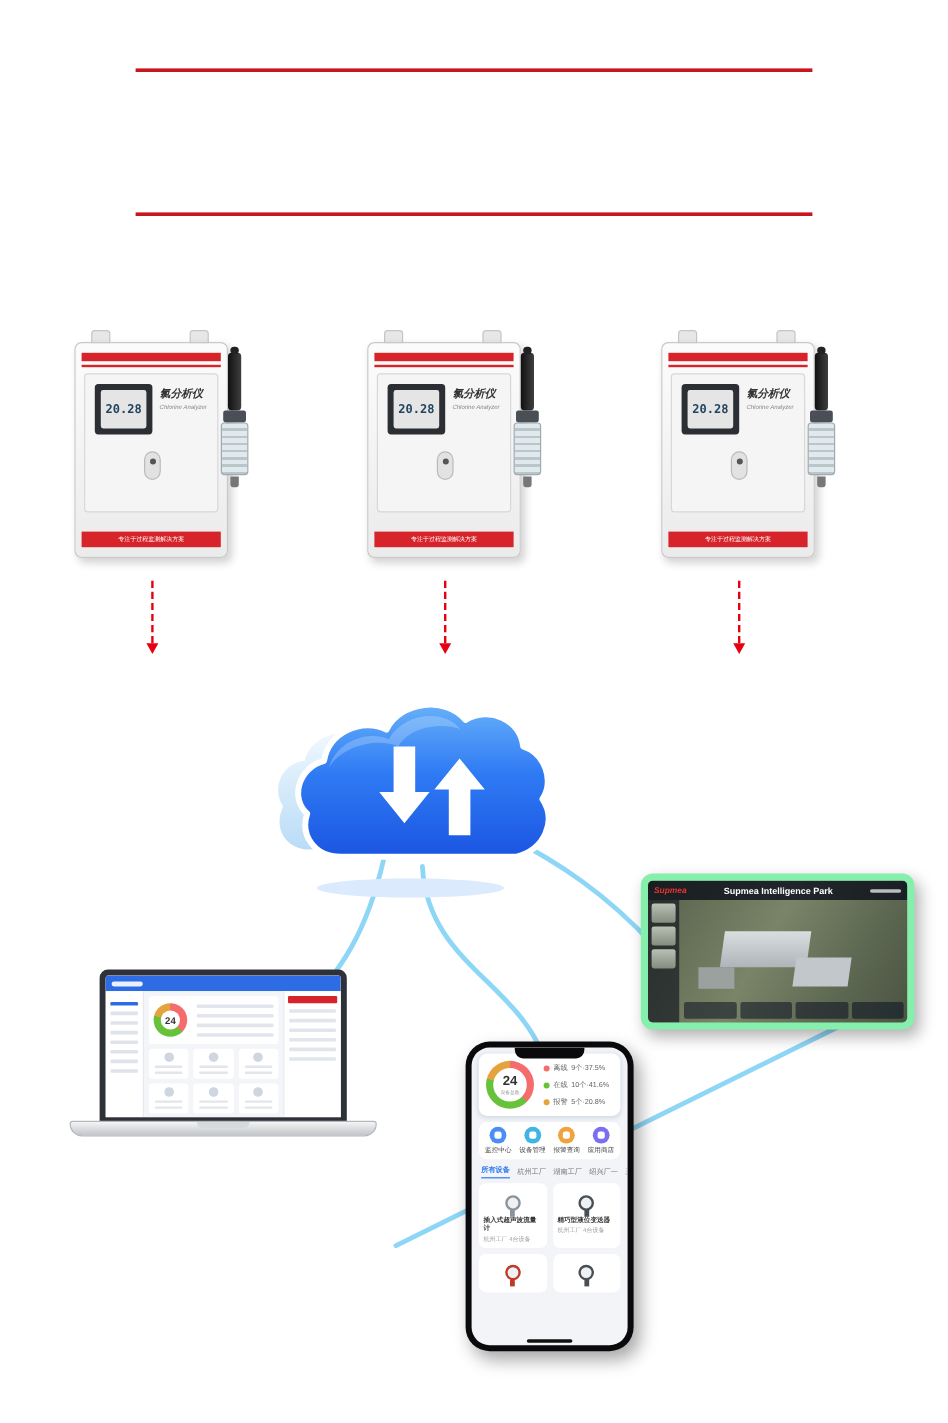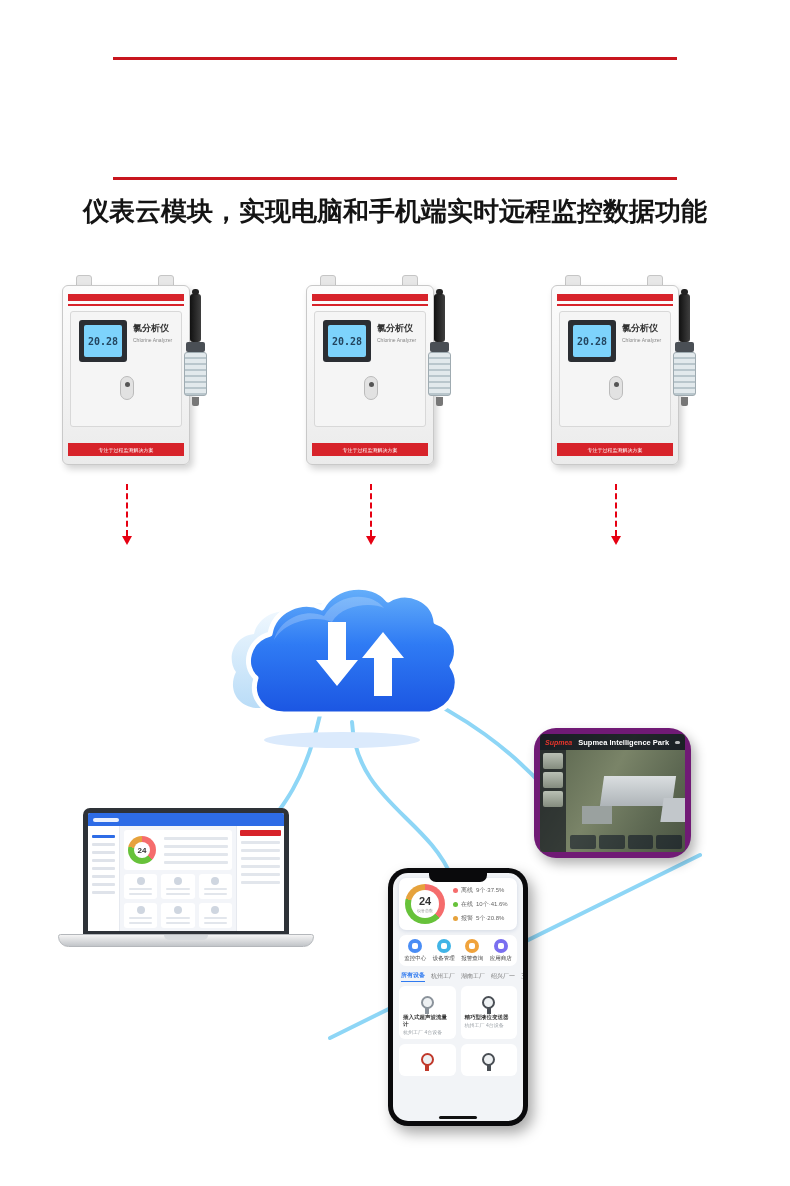--- a/index.html
+++ b/index.html
@@ -26,24 +26,24 @@
   .dev-tab.t1{left:14px}.dev-tab.t2{left:96px}
   .dev-body{position:absolute;top:13px;left:0;width:128px;height:180px;
     background:linear-gradient(180deg,#fcfcfc,#ebebeb);border:1px solid #c9c9c9;
     border-radius:6px;box-shadow:3px 4px 7px rgba(0,0,0,.18);}
   .dev-stripe-top{position:absolute;top:8px;left:5px;width:116px;height:7px;background:#d7232a;}
   .dev-line{position:absolute;top:18px;left:5px;width:116px;height:2px;background:#d7232a;}
   .dev-panel{position:absolute;top:25px;left:7px;width:112px;height:116px;background:#f5f5f5;
     border:1px solid #d8d8d8;border-radius:3px;}
   .dev-display{position:absolute;top:8px;left:8px;width:48px;height:42px;background:#2b2e33;
     border-radius:3px;padding:5px;}
-  .dev-lcd{width:100%;height:100%;background:#7dd3fc;border-radius:2px;display:flex;
+  .dev-lcd{width:100%;height:100%;background:#e5e5e5;border-radius:2px;display:flex;
     align-items:center;justify-content:center;font-family:"DejaVu Sans Mono",monospace;
     font-size:10px;font-weight:700;color:#23455f;}
-  .dev-label{position:absolute;top:10px;left:62px;width:48px;}
+  .dev-label{position:absolute;top:10px;left:62px;width:48px;font-style:italic;}
   .dev-label-cn{font-size:9px;font-weight:700;color:#333;}
   .dev-label-en{font-size:5px;color:#888;margin-top:2px;}
   .dev-keyhole{position:absolute;top:64px;left:49px;width:14px;height:24px;background:#e2e2e2;
     border:1px solid #bbb;border-radius:7px;}
   .dev-keyhole::after{content:"";position:absolute;top:5px;left:3.5px;width:5px;height:5px;
     background:#555;border-radius:50%;}
   .dev-stripe-bottom{position:absolute;bottom:8px;left:5px;width:116px;height:13px;background:#d7232a;
     color:#fff;font-size:5px;display:flex;align-items:center;justify-content:center;white-space:nowrap;}
   .dev-antenna{position:absolute;top:22px;left:128px;width:11px;height:48px;
     background:linear-gradient(90deg,#111,#3f3f3f);border-radius:3px;}
@@ -90,22 +90,22 @@
   .lt-cell i{display:block;height:2px;background:#e2e6ec;margin:3px 2px 0;border-radius:1px;}
   .lt-right{width:48px;background:#fff;border-left:1px solid #e6e9ef;padding:4px 3px;}
   .lt-right s{display:block;height:6px;background:#d7232a;border-radius:1px;text-decoration:none;}
   .lt-right i{display:block;height:3px;background:#e2e6ec;margin:5px 1px;border-radius:1px;}
   .lp-base{position:absolute;left:0;top:126px;width:256px;height:13px;
     background:linear-gradient(#f4f4f4,#c2c5c9);border:1px solid #b4b7bb;border-radius:3px 3px 12px 12px;}
   .lp-base::after{content:"";position:absolute;left:50%;top:0;transform:translateX(-50%);
     width:44px;height:5px;background:#d7dadd;border-radius:0 0 6px 6px;}
 
   
-  .tablet{position:absolute;left:534px;top:728px;width:157px;height:130px;background:#701a75;
-    border-radius:22px;padding:6px;box-shadow:4px 6px 12px rgba(0,0,0,.3);z-index:2;}
+  .tablet{position:absolute;left:534px;top:728px;width:228px;height:130px;background:#86efac;
+    border-radius:10px;padding:6px;box-shadow:4px 6px 12px rgba(0,0,0,.3);z-index:2;}
   .tb-screen{width:100%;height:100%;border-radius:4px;overflow:hidden;position:relative;
     background:linear-gradient(120deg,#55604a,#7a8468 45%,#5d6852 75%,#4a5442);}
   .tb-b1{position:absolute;left:62px;top:42px;width:72px;height:30px;
     background:linear-gradient(#dadee0,#aeb4b8);transform:skewX(-8deg);}
   .tb-b2{position:absolute;left:122px;top:64px;width:46px;height:24px;background:#c2c7cb;transform:skewX(-8deg);}
   .tb-b3{position:absolute;left:42px;top:72px;width:30px;height:18px;background:#9aa19f;}
   .tb-top{position:absolute;top:0;left:0;right:0;height:16px;background:rgba(8,12,24,.78);
     display:flex;align-items:center;padding:0 5px;gap:6px;}
   .tb-brand{color:#e8352c;font-size:7px;font-weight:800;font-style:italic;}
   .tb-title{color:#fff;font-size:7.5px;font-weight:700;flex:1;text-align:center;white-space:nowrap;}
@@ -161,21 +161,20 @@
   .ph-home{position:absolute;bottom:2px;left:50%;transform:translateX(-50%);width:38px;height:3px;
     background:#111;border-radius:2px;z-index:6;}
 </style>
 </head>
 <body>
 
 <div class="canvas">
 
   <div class="rule rule-top"></div>
   <div class="rule rule-bottom"></div>
-  <div class="sub-title">仪表云模块，实现电脑和手机端实时远程监控数据功能</div>
 
   <svg class="lines" width="790" height="1186" viewBox="0 0 790 1186">
     <path d="M320,715 C305,780 285,805 252,845"></path>
     <path d="M352,722 C356,800 428,818 452,878"></path>
     <path d="M405,688 C468,718 508,748 545,788"></path>
     <path d="M700,855 L330,1038"></path>
   </svg>
 
   <div class="device" style="left:62px">
     <div class="dev-tab t1"></div>

